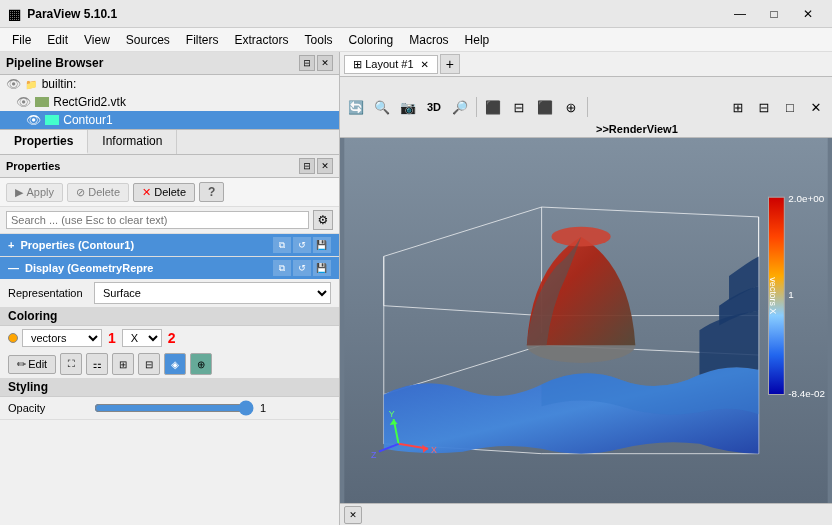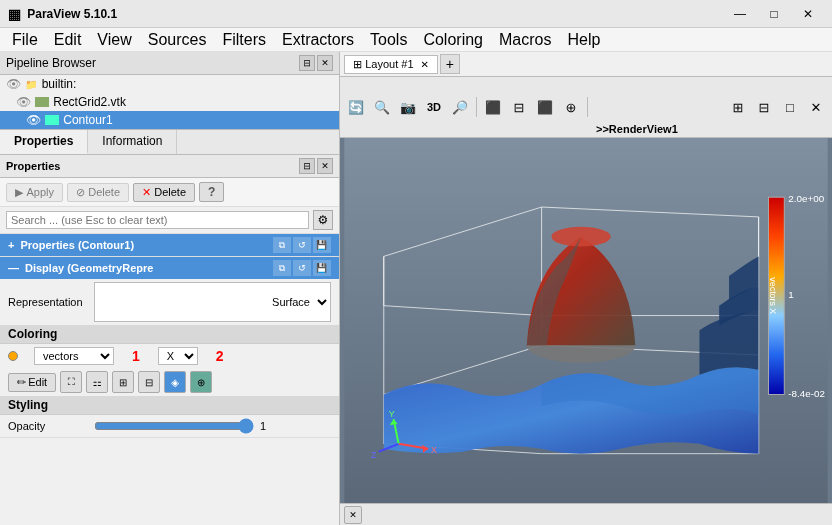--- a/index.html
+++ b/index.html
@@ -6,32 +6,32 @@
     body { font-family: 'Segoe UI', Arial, sans-serif; font-size: 12px; background: #f0f0f0; width: 832px; height: 525px; overflow: hidden; }
 
     
     #titlebar { background: #e8e8e8; height: 28px; display: flex; align-items: center; justify-content: space-between; padding: 0 8px; border-bottom: 1px solid #ccc; }
     #titlebar-left { display: flex; align-items: center; gap: 6px; font-size: 12px; font-weight: bold; }
     #titlebar-icons { display: flex; gap: 2px; }
     .titlebar-btn { width: 32px; height: 22px; display: flex; align-items: center; justify-content: center; background: transparent; border: none; cursor: pointer; font-size: 12px; }
 
     
     #menubar { background: #f5f5f5; height: 24px; display: flex; align-items: center; padding: 0 4px; border-bottom: 1px solid #ddd; }
-    .menu-item { padding: 2px 8px; cursor: pointer; font-size: 16px; }
+    .menu-item { padding: 2px 8px; cursor: pointer; font-size: 12px; }
 
     
     #main { display: flex; height: calc(525px - 52px); }
 
     
     #left-panel { width: 340px; min-width: 340px; background: #f0f0f0; border-right: 1px solid #bbb; display: flex; flex-direction: column; }
 
     
     #pipeline-browser { border-bottom: 1px solid #bbb; }
     #pipeline-header { background: #e0e0e0; padding: 3px 6px; display: flex; align-items: center; justify-content: space-between; border-bottom: 1px solid #bbb; }
-    #pipeline-header-title { font-weight: normal; font-size: 12px; }
+    #pipeline-header-title { font-weight: bold; font-size: 12px; }
     .header-btns { display: flex; gap: 2px; }
     .small-btn { width: 16px; height: 16px; display: flex; align-items: center; justify-content: center; background: #d0d0d0; border: 1px solid #aaa; cursor: pointer; font-size: 9px; }
 
     .pipeline-item { display: flex; align-items: center; padding: 2px 6px; gap: 4px; }
     .pipeline-item.selected { background: #4a90d9; color: white; }
 
     
     #tabs { display: flex; background: #e8e8e8; border-bottom: 1px solid #bbb; }
     .tab { padding: 4px 14px; cursor: pointer; font-size: 12px; border-right: 1px solid #ccc; }
     .tab.active { background: #f0f0f0; border-bottom: 2px solid #f0f0f0; font-weight: bold; }
@@ -57,25 +57,25 @@
 
     
     .prop-section { border-bottom: 1px solid #ddd; }
     .prop-section-header { background: #4a90d9; color: white; padding: 3px 8px; display: flex; align-items: center; gap: 6px; font-size: 11px; font-weight: bold; }
     .prop-section-btns { margin-left: auto; display: flex; gap: 2px; }
     .prop-section-btn { width: 18px; height: 16px; background: rgba(255,255,255,0.2); border: none; color: white; cursor: pointer; display: flex; align-items: center; justify-content: center; font-size: 9px; }
 
     
     .prop-row { display: flex; align-items: center; padding: 3px 8px; gap: 6px; }
     .prop-label { font-size: 11px; min-width: 80px; }
-    .prop-select { flex: 1; padding: 12px 4px; border: 1px solid #bbb; font-size: 11px; background: white; text-align: right; }
+    .prop-select { flex: 1; padding: 3px 4px; border: 1px solid #bbb; font-size: 11px; background: white; }
 
     
     .section-title { background: #d8d8d8; padding: 2px 8px; font-size: 12px; font-weight: bold; border-bottom: 1px solid #ccc; }
-    .coloring-row { display: flex; align-items: center; padding: 3px 8px; gap: 16px; }
+    .coloring-row { display: flex; align-items: center; padding: 3px 8px; gap: 4px; }
     .color-dot { width: 10px; height: 10px; border-radius: 50%; background: #ffa500; border: 1px solid #888; }
     .color-select { padding: 1px 4px; border: 1px solid #bbb; font-size: 11px; background: white; }
     .color-select.wide { min-width: 80px; }
     .red-number { color: red; font-weight: bold; font-size: 14px; padding: 0 2px; }
 
     
     .edit-row { display: flex; align-items: center; padding: 3px 8px; gap: 4px; }
     .edit-btn { display: flex; align-items: center; gap: 2px; padding: 2px 8px; background: #e0e0e0; border: 1px solid #aaa; border-radius: 2px; cursor: pointer; font-size: 11px; }
     .icon-btn { width: 22px; height: 22px; background: #e0e0e0; border: 1px solid #aaa; border-radius: 2px; cursor: pointer; display: flex; align-items: center; justify-content: center; font-size: 10px; }
 

